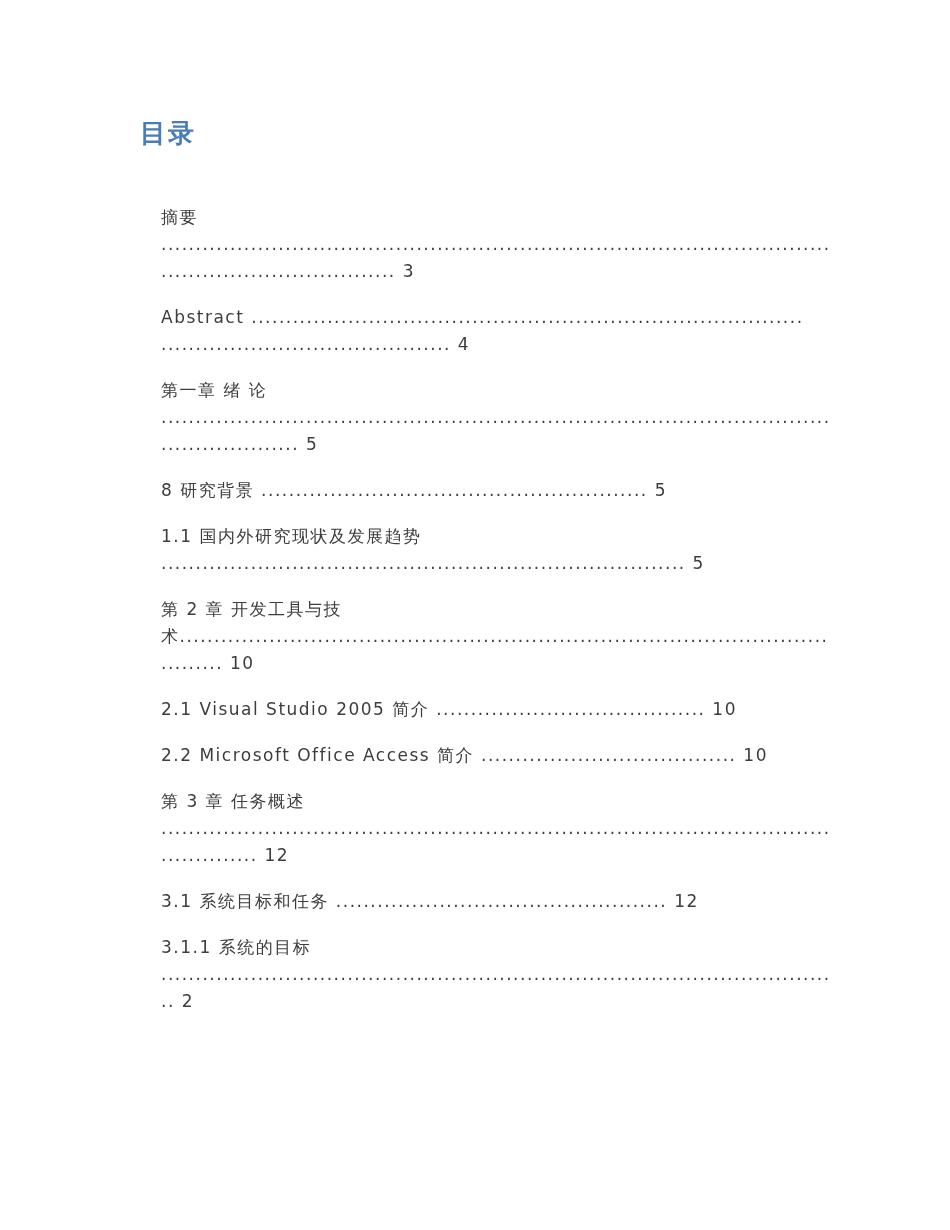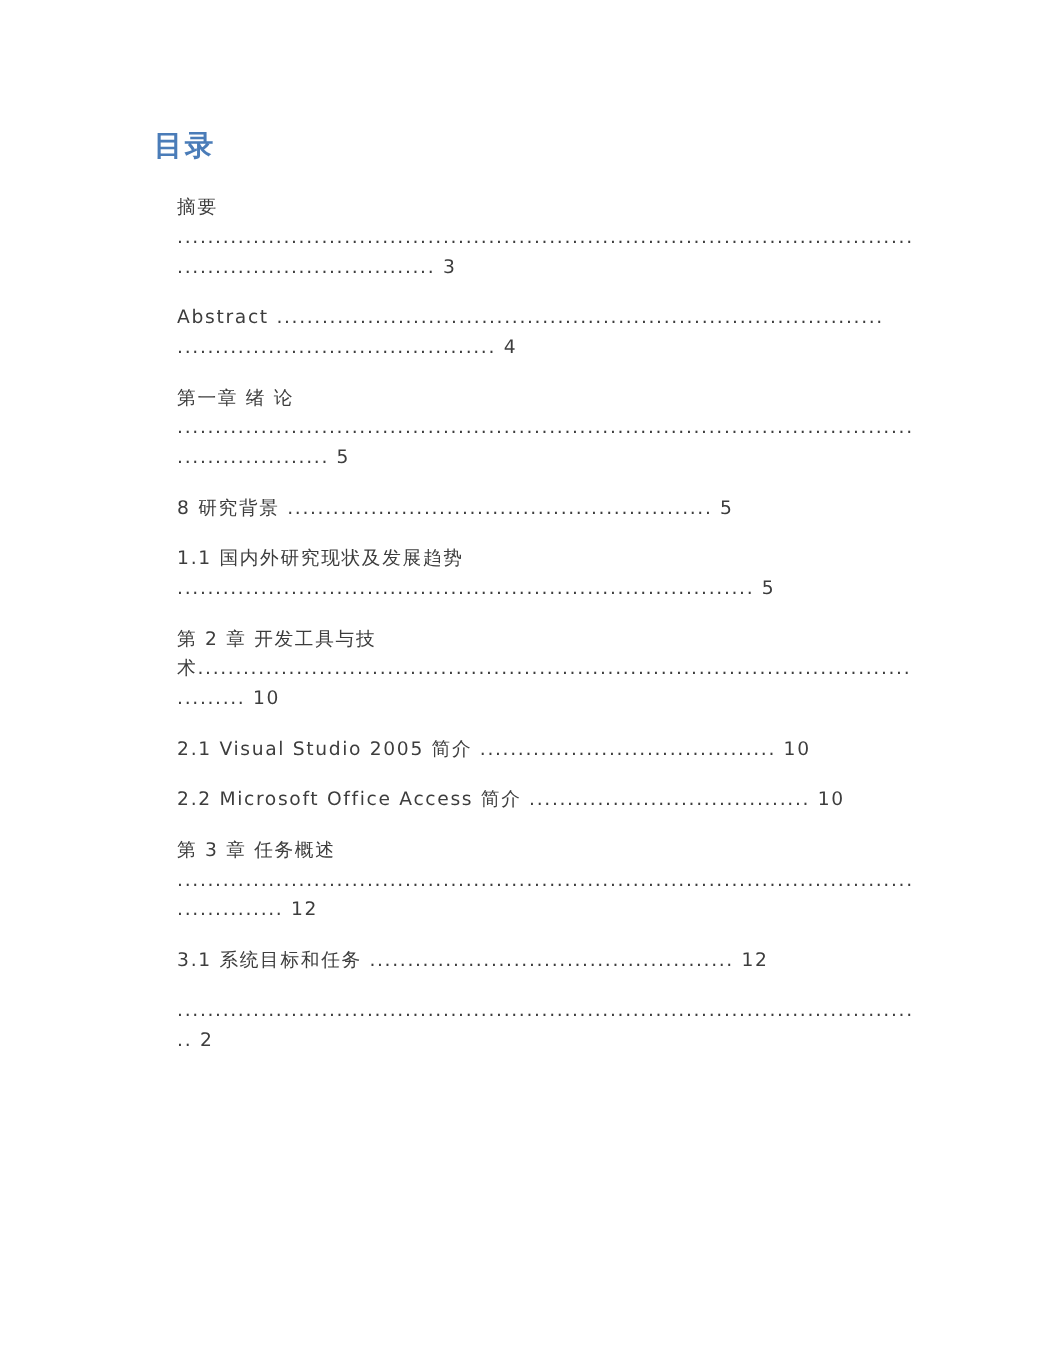--- a/index.html
+++ b/index.html
@@ -15,21 +15,21 @@
     color: #3d3d3d;
   }
   .page {
     padding: 118px 140px 0 140px;
     width: 670px;
   }
   h1.doc-title {
     font-size: 26px;
     font-weight: bold;
     color: #4a7cb8;
-    margin: 0 0 28px 0;
+    margin: 0 0 56px 0;
     letter-spacing: 2px;
     line-height: 30px;
   }
   .entry {
     margin: 0 0 19px 0;
   }
   .line {
     font-size: 17px;
     line-height: 27px;
     letter-spacing: 1.5px;
@@ -79,17 +79,18 @@
       </div>
       <div class="entry">
         <div class="line">第 3 章 任务概述</div>
         <div class="line">....................................................................................................</div>
         <div class="line">.............. 12</div>
       </div>
       <div class="entry">
         <div class="line">3.1 系统目标和任务 ................................................ 12</div>
       </div>
       <div class="entry">
+        <div class="line">3.1.1 系统的目标</div>
         <div class="line">....................................................................................................</div>
         <div class="line">.. 2</div>
       </div>
     </div>
 </div>
 
 </body></html>

